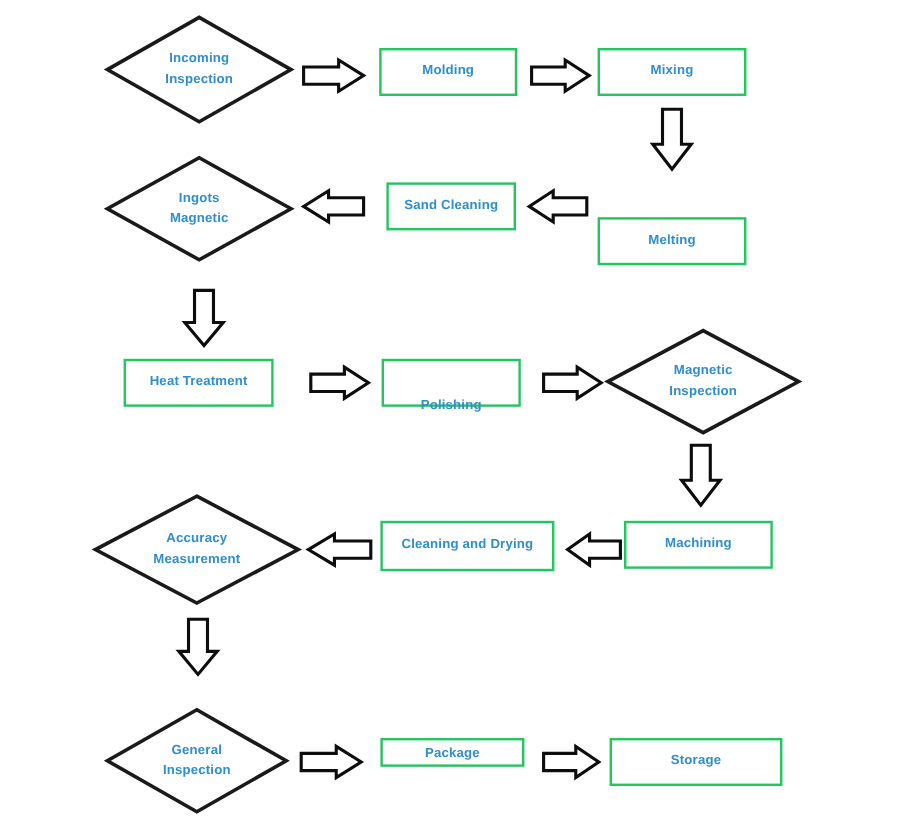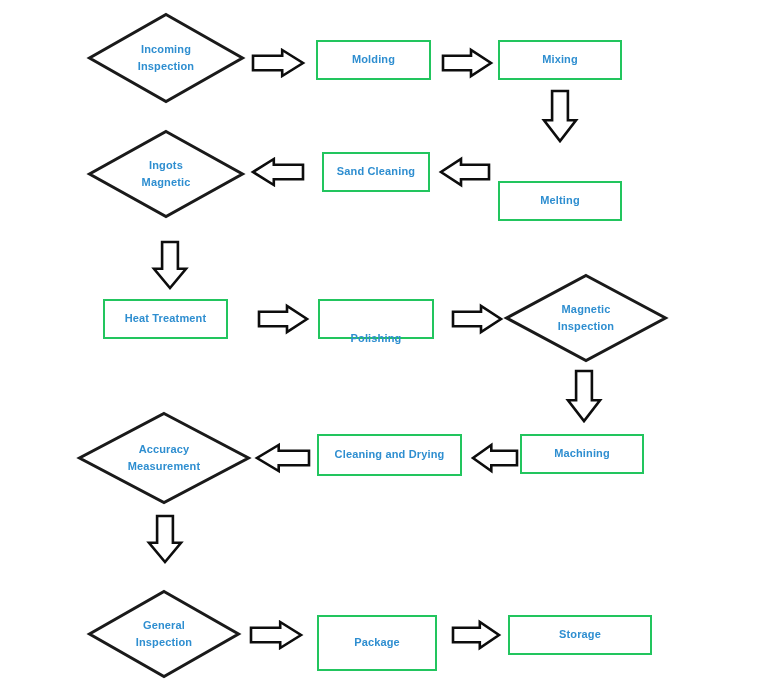--- a/index.html
+++ b/index.html
@@ -119,21 +119,21 @@
       <span class="node-label" style="color: rgb(46, 142, 208);">Accuracy
 Measurement</span>
     </div>
     <div class="node node-decision" style="left: 88px; top: 590px; width: 152px; height: 88px;">
       <svg viewBox="0 0 152 88" preserveAspectRatio="none">
         <polygon points="76,1.5 150.5,44 76,86.5 1.5,44" fill="#ffffff" stroke="#1a1a1a" stroke-width="3" stroke-linejoin="miter"></polygon>
       </svg>
       <span class="node-label" style="color: rgb(46, 142, 208);">General
 Inspection</span>
     </div>
-    <div class="node node-process" style="left: 317px; top: 615px; width: 120px; height: 56px;">
+    <div class="node node-process" style="left: 317px; top: 615px; width: 120px; height: 24px; align-items: flex-end;">
       <span class="node-label" style="color: rgb(46, 142, 208);">Package</span>
     </div>
     <div class="node node-process" style="left: 508px; top: 615px; width: 144px; height: 40px;">
       <span class="node-label" style="color: rgb(46, 142, 208);">Storage</span>
     </div>
     <div class="arrow" style="left: 252px; top: 48px; width: 52px; height: 30px;">
       <svg viewBox="0 0 52 30" preserveAspectRatio="none">
         <polygon points="1.0,7.8 30.2,7.8 30.2,2.0 51.0,15.0 30.2,28.0 30.2,22.2 1.0,22.2" fill="#ffffff" stroke="#0d0d0d" stroke-width="2.6" stroke-linejoin="miter"></polygon>
       </svg>
     </div>

